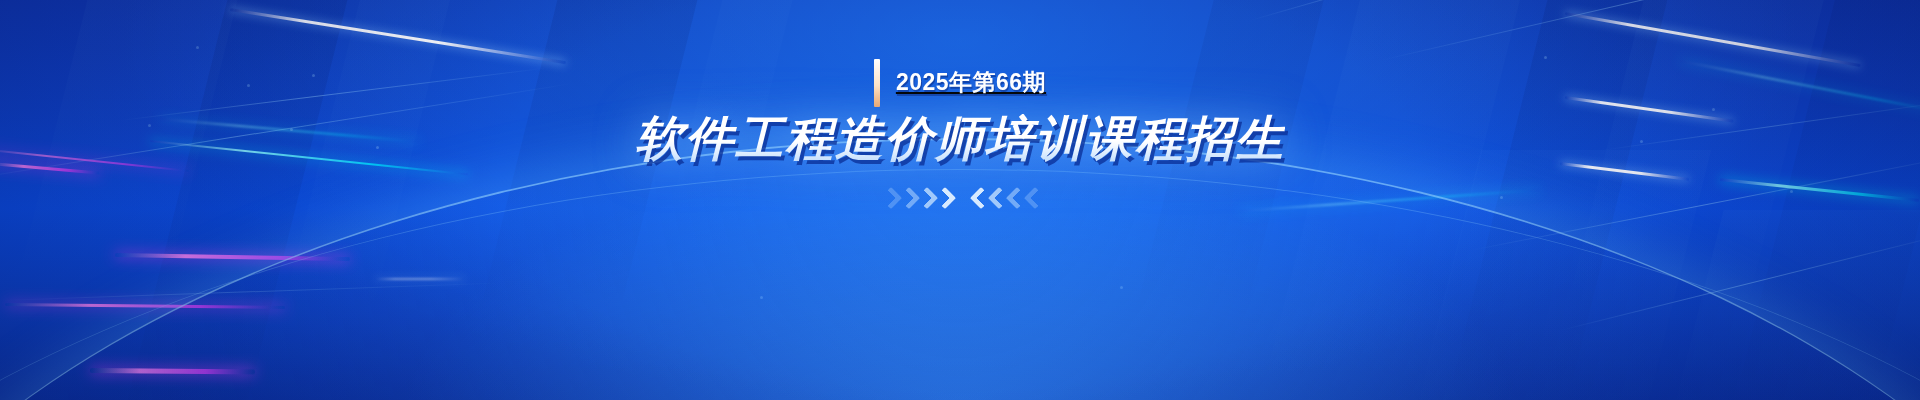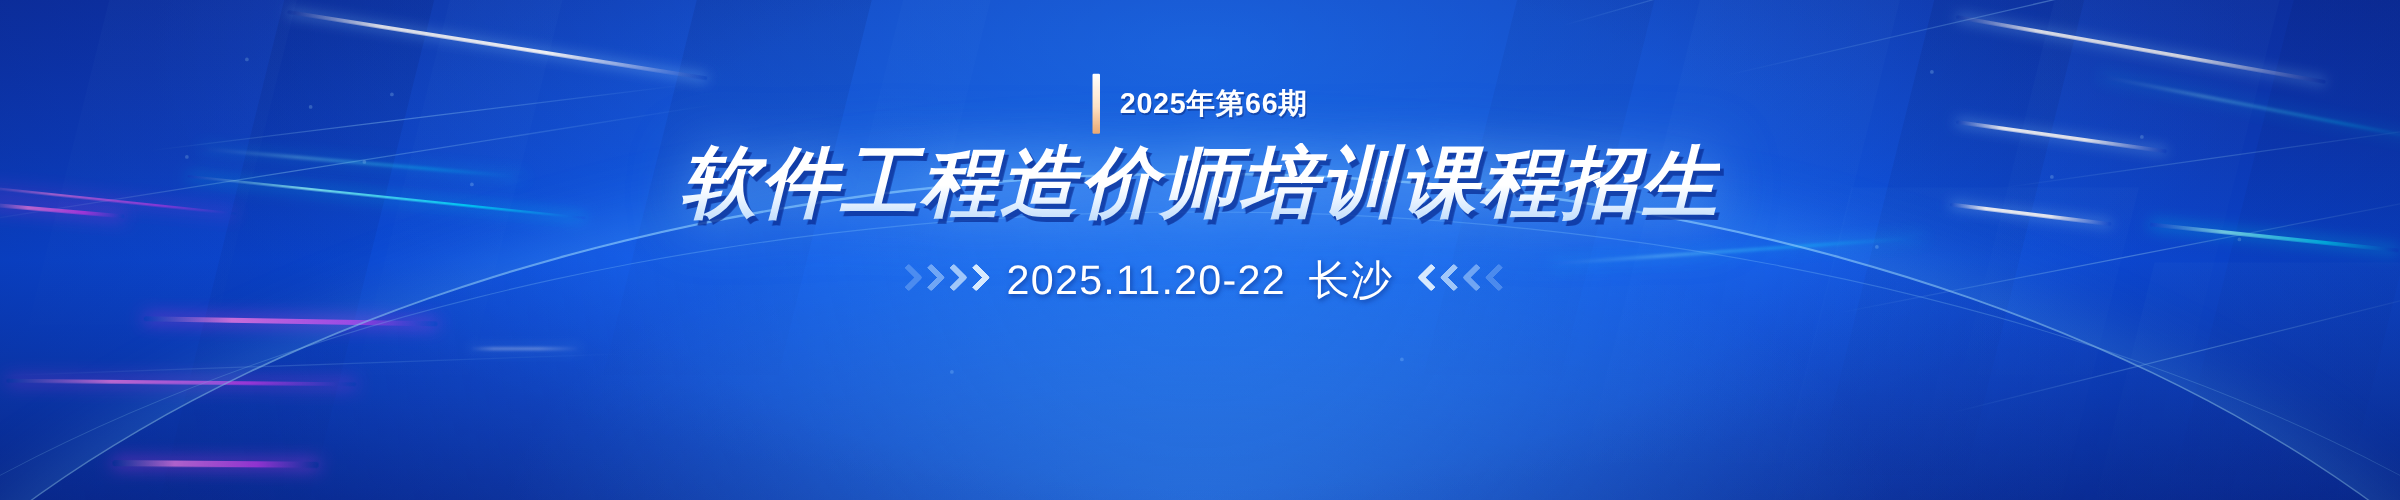--- a/index.html
+++ b/index.html
@@ -138,34 +138,35 @@
     width: 6px;
     height: 48px;
     border-radius: 1px;
     background: linear-gradient(180deg, #ffffff 0%, #ffe3c6 55%, #f5a766 100%);
     flex: 0 0 auto;
   }
   .kicker-lines {
     display: flex;
     justify-content: center;
     gap: 1px;
+    text-decoration: underline;
   }
   .kicker-lines span {
     font-size: 23px;
     font-weight: 700;
     color: #ffffff;
     line-height: 1.18;
     letter-spacing: .5px;
     text-shadow: 1px 2px 0 rgba(6,30,110,0.45);
     white-space: nowrap;
   }
 
   .headline {
     margin-top: 4px;
-    font-size: 62px;
+    font-size: 48px;
     font-weight: 700;
     font-style: italic;
     letter-spacing: 2px;
     line-height: 1.06;
     white-space: nowrap;
     background: linear-gradient(180deg, #ffffff 0%, #ffffff 52%, #e8f3ff 70%, #b9d8fb 100%);
     -webkit-background-clip: text;
     background-clip: text;
     color: transparent;
     -webkit-text-fill-color: transparent;
@@ -300,23 +301,20 @@
     <div class="headline">软件工程造价师培训课程招生</div>
 
     <div class="dateline">
       <div class="chevs left">
         <div class="chev r"></div>
         <div class="chev r"></div>
         <div class="chev r"></div>
         <div class="chev r"></div>
       </div>
 
-      <div class="date-text">
-        <span>2025.11.20-22</span><span class="city">长沙</span>
-      </div>
 
       <div class="chevs right">
         <div class="chev l"></div>
         <div class="chev l"></div>
         <div class="chev l"></div>
         <div class="chev l"></div>
       </div>
     </div>
 
   </div>

